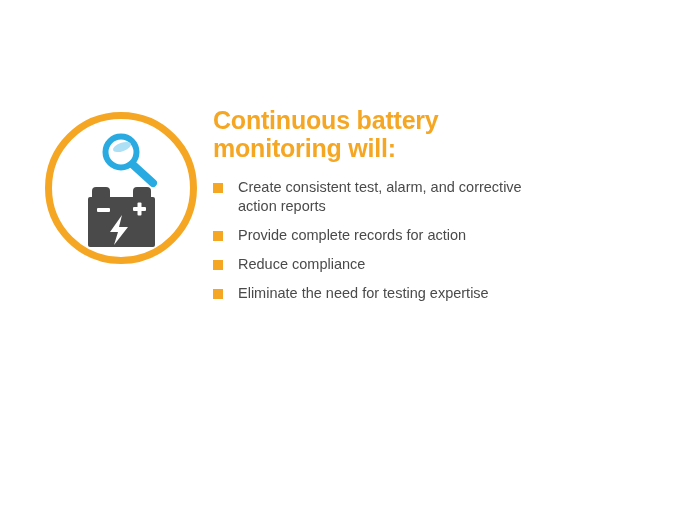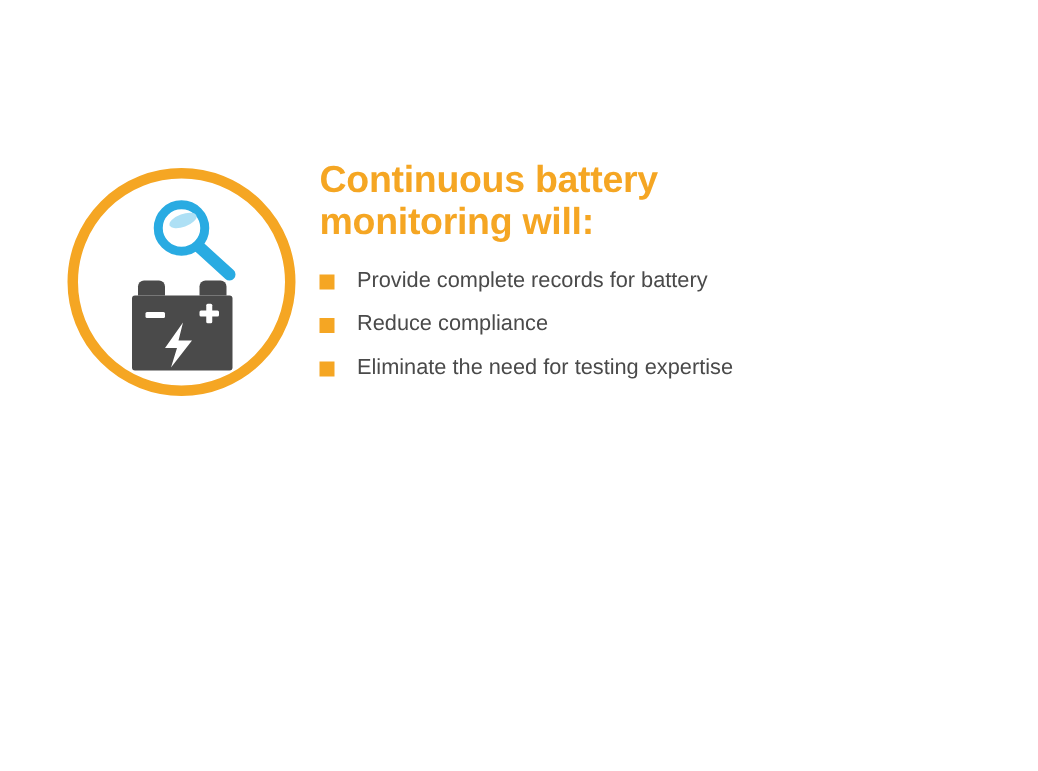--- a/index.html
+++ b/index.html
@@ -122,24 +122,29 @@
     </svg>
   </div>
 
   <div class="content">
 
     <h1 class="headline">Continuous battery
 monitoring will:</h1>
 
     <ul class="bullet-list">
 
+      <li class="bullet-item">
+        <span class="bullet-marker"></span>
+        <span class="bullet-text">Create consistent test, alarm, and corrective
+action reports</span>
+      </li>
 
       <li class="bullet-item">
         <span class="bullet-marker"></span>
-        <span class="bullet-text">Provide complete records for battery</span>
+        <span class="bullet-text">Provide complete records for action</span>
       </li>
 
 
       <li class="bullet-item">
         <span class="bullet-marker"></span>
         <span class="bullet-text">Reduce compliance</span>
       </li>
 
       <li class="bullet-item">
         <span class="bullet-marker"></span>

